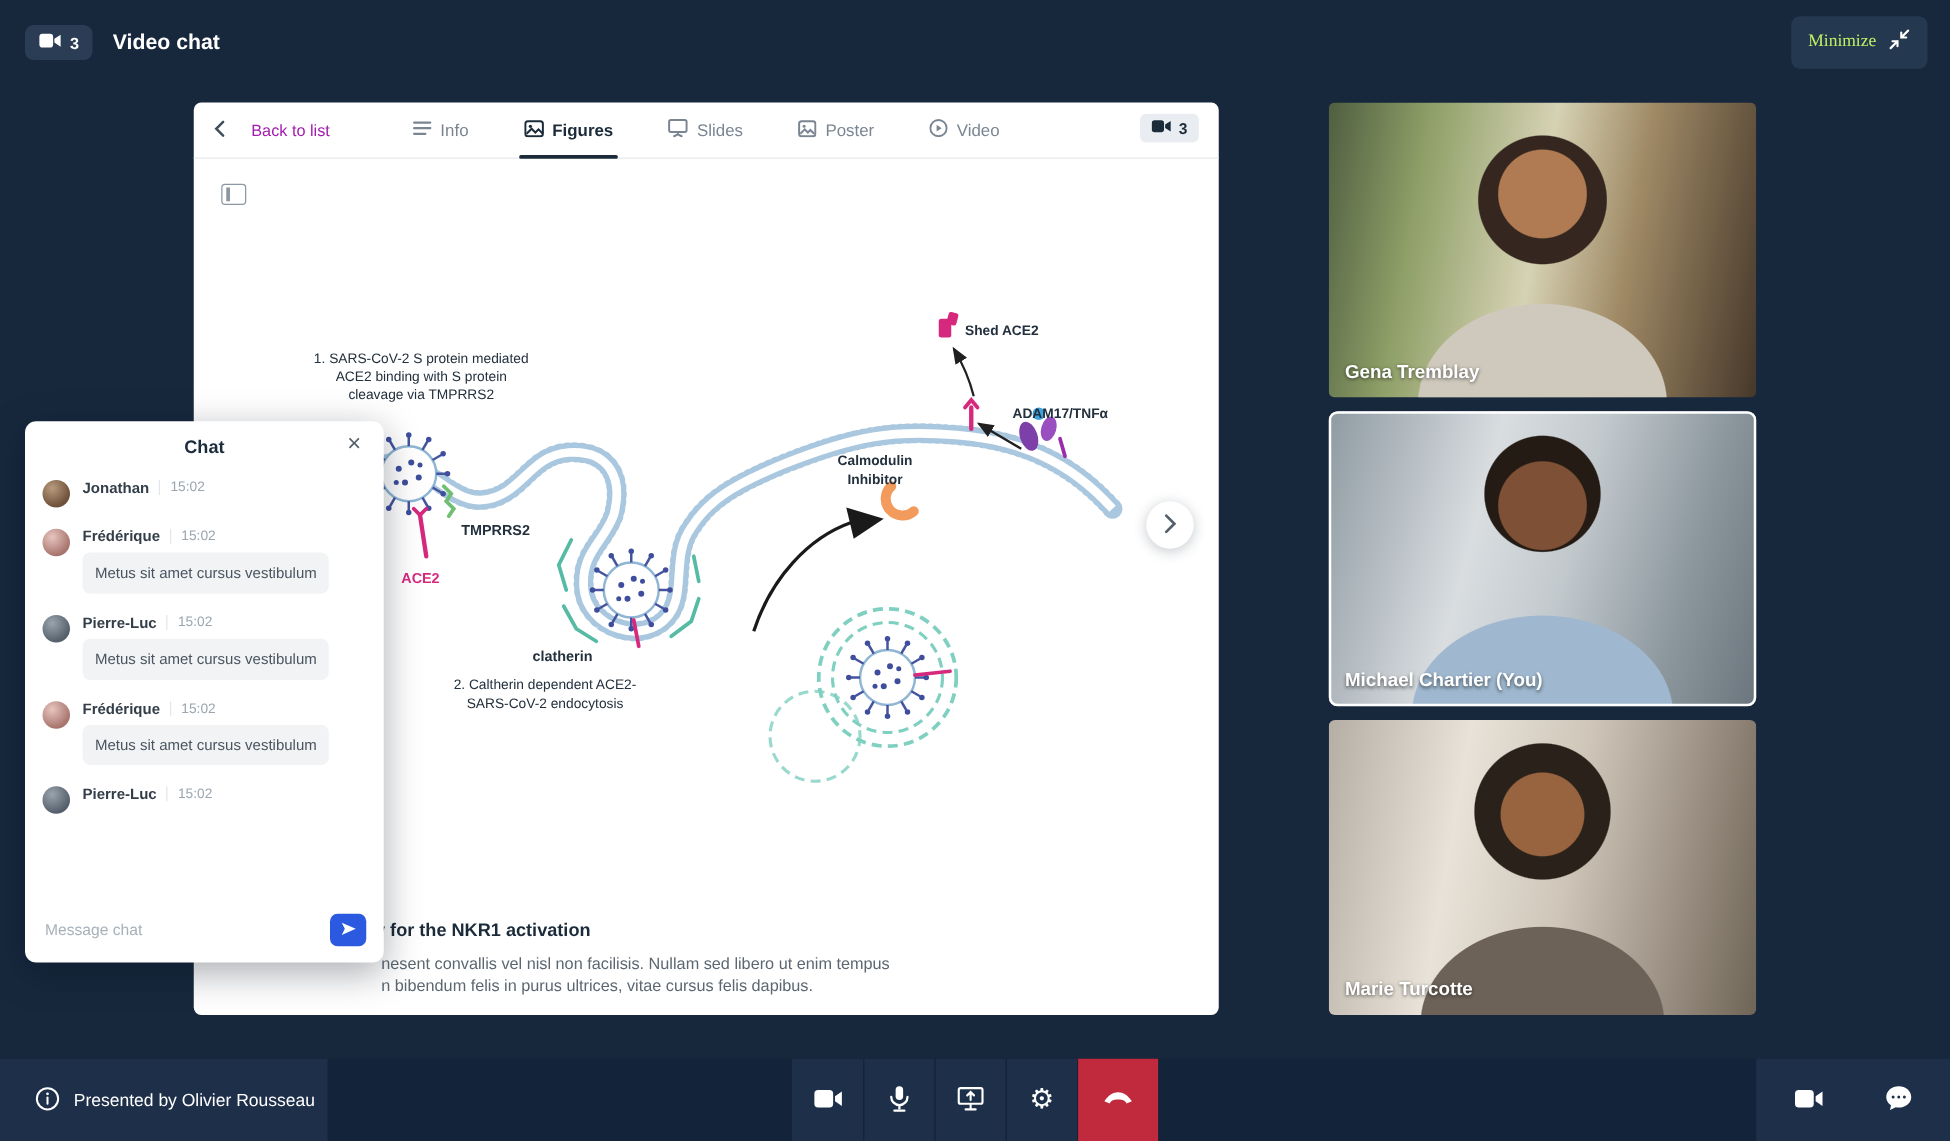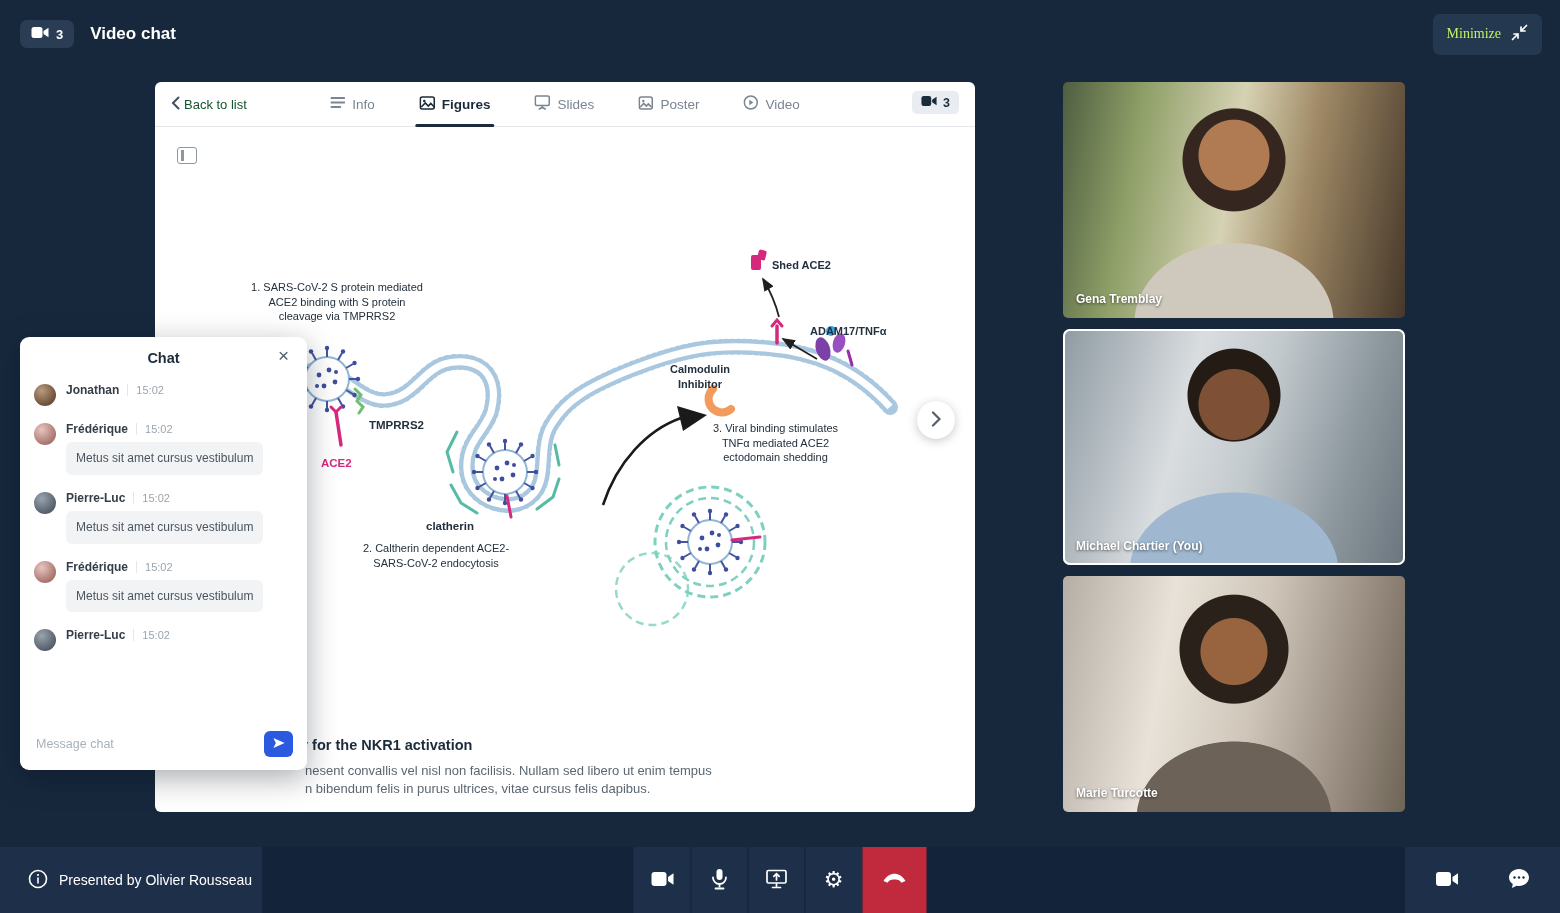--- a/index.html
+++ b/index.html
@@ -8,21 +8,21 @@
   .topbar{position:absolute;left:0;top:0;right:0;height:68px;display:flex;align-items:center;}
   .cam-badge{display:flex;align-items:center;gap:7px;background:#2A3D55;border-radius:7px;
     padding:6px 11px;color:#fff;font-size:13px;font-weight:700;margin-left:20px;}
   .app-title{color:#fff;font-size:17px;font-weight:700;margin-left:16px;}
   .minimize-btn{margin-left:auto;margin-right:18px;display:flex;align-items:center;gap:10px;
     background:#24384F;border:0;border-radius:7px;color:#bef264;font-size:14px;padding:10px 14px;cursor:pointer;
     font-family:Liberation Serif, serif;}
   
   .panel{position:absolute;left:155px;top:82px;width:820px;height:730px;background:#fff;border-radius:6px;}
   .panel-header{position:relative;height:44px;border-bottom:1px solid #E5E9EC;display:flex;align-items:center;}
-  .back-link{display:flex;align-items:center;gap:4px;color:#14532d;font-size:13px;margin-left:16px;cursor:pointer;}
+  .back-link{display:flex;align-items:center;gap:21px;color:#a21caf;font-size:13px;margin-left:16px;cursor:pointer;}
   .tabs{position:absolute;left:50%;transform:translateX(-50%);top:0;height:44px;display:flex;gap:44px;}
   .tab{display:flex;align-items:center;gap:7px;font-size:13.5px;color:#7A8591;cursor:pointer;position:relative;height:100%;}
   .tab.active{color:#1C2B3A;font-weight:700;}
   .tab.active::after{content:"";position:absolute;left:-4px;right:-4px;bottom:-1px;height:3px;background:#1C2B3A;border-radius:2px;}
   .panel-badge{position:absolute;right:16px;top:9px;display:flex;align-items:center;gap:6px;
     background:#E9EDF1;border-radius:5px;padding:4px 9px;color:#1C2B3A;font-size:12.5px;font-weight:700;}
   .figure-area{position:absolute;left:0;top:45px;right:0;bottom:0;}
   .panel-toggle{position:absolute;left:22px;top:20px;width:18px;height:15px;border:1.6px solid #8C97A2;
     border-radius:3px;cursor:pointer;}
   .panel-toggle::before{content:"";position:absolute;left:3px;top:2px;bottom:2px;width:3px;background:#8C97A2;}
@@ -54,21 +54,21 @@
   .bubble.hl{background:#D9ECFA;}
   .chat-input-row{position:absolute;left:0;right:0;bottom:0;height:52px;display:flex;align-items:center;padding:0 14px;}
   .chat-input{flex:1;border:0;outline:none;font-size:12.5px;color:#333;font-family:"Liberation Sans",sans-serif;}
   .chat-input::placeholder{color:#A7B1BA;}
   .send-btn{width:29px;height:26px;border:0;border-radius:6px;background:#2B59E0;cursor:pointer;
     display:flex;align-items:center;justify-content:center;}
   
   .tiles{position:absolute;left:1063px;top:82px;width:342px;}
   .tile{position:relative;width:342px;height:236px;border-radius:5px;margin-bottom:11px;overflow:hidden;cursor:pointer;}
   .tile.you{outline:2px solid #fff;outline-offset:-2px;border-radius:7px;}
-  .tile-name{position:absolute;left:13px;bottom:12px;color:#fff;font-size:12px;font-weight:700;
+  .tile-name{position:absolute;left:13px;bottom:12px;color:#fff;font-size:15px;font-weight:700;
     text-shadow:0 1px 3px rgba(0,0,0,.6);}
   .t1{background:
     radial-gradient(circle 36px at 50% 31%,#B07A52 0 35px,transparent 36px),
     radial-gradient(circle 52px at 50% 33%,#35261F 0 51px,transparent 52px),
     radial-gradient(ellipse 100px 80px at 50% 102%,#CFC9BD 0 99%,transparent 100%),
     linear-gradient(100deg,#4F5E40 0%,#8FA068 22%,#D6D2B4 48%,#A08A66 68%,#46382A 100%);}
   .t2{background:
     radial-gradient(circle 36px at 50% 32%,#7E5136 0 35px,transparent 36px),
     radial-gradient(circle 47px at 50% 28%,#241B15 0 46px,transparent 47px),
     radial-gradient(ellipse 105px 80px at 50% 103%,#9FB8CF 0 99%,transparent 100%),
@@ -281,21 +281,20 @@
       <path d="M558,262 A13,13 0 1 0 576,282" fill="none" stroke="#F29B5C" stroke-width="8" stroke-linecap="round"></path>
 
       <path d="M448,378 C462,335 492,303 526,291" fill="none" stroke="#1A1A1A" stroke-width="2.6"></path>
       <polygon points="522,279 552,288 528,304" fill="#1A1A1A"></polygon>
     </svg>
 
     <div class="fig-label c" style="left:92px;top:153px;width:180px;">1. SARS-CoV-2 S protein mediated ACE2 binding with S protein cleavage via TMPRRS2</div>
     <div class="fig-label b" style="left:617px;top:131px;">Shed ACE2</div>
     <div class="fig-label b" style="left:655px;top:197px;">ADAM17/TNFα</div>
     <div class="fig-label b c" style="left:500px;top:235px;width:90px;">Calmodulin Inhibitor</div>
-    <div class="fig-label c" style="left:548px;top:294px;width:145px;">3. Viral binding stimulates TNFα mediated ACE2 ectodomain shedding</div>
     <div class="fig-label b" style="left:214px;top:291px;font-size:11.5px;">TMPRRS2</div>
     <div class="fig-label b" style="left:166px;top:329px;color:#D6297E;font-size:11.5px;">ACE2</div>
     <div class="fig-label b" style="left:271px;top:392px;font-size:11.5px;">clatherin</div>
     <div class="fig-label c" style="left:201px;top:414px;width:160px;">2. Caltherin dependent ACE2-SARS-CoV-2 endocytosis</div>
 
     <button class="next-btn">
       <span>
         <svg width="10" height="16" viewBox="0 0 10 16" fill="none" stroke="#55606B" stroke-width="2.2" stroke-linecap="round">
             <path d="M2 1.5L8.5 8 2 14.5"></path>
           </svg>

